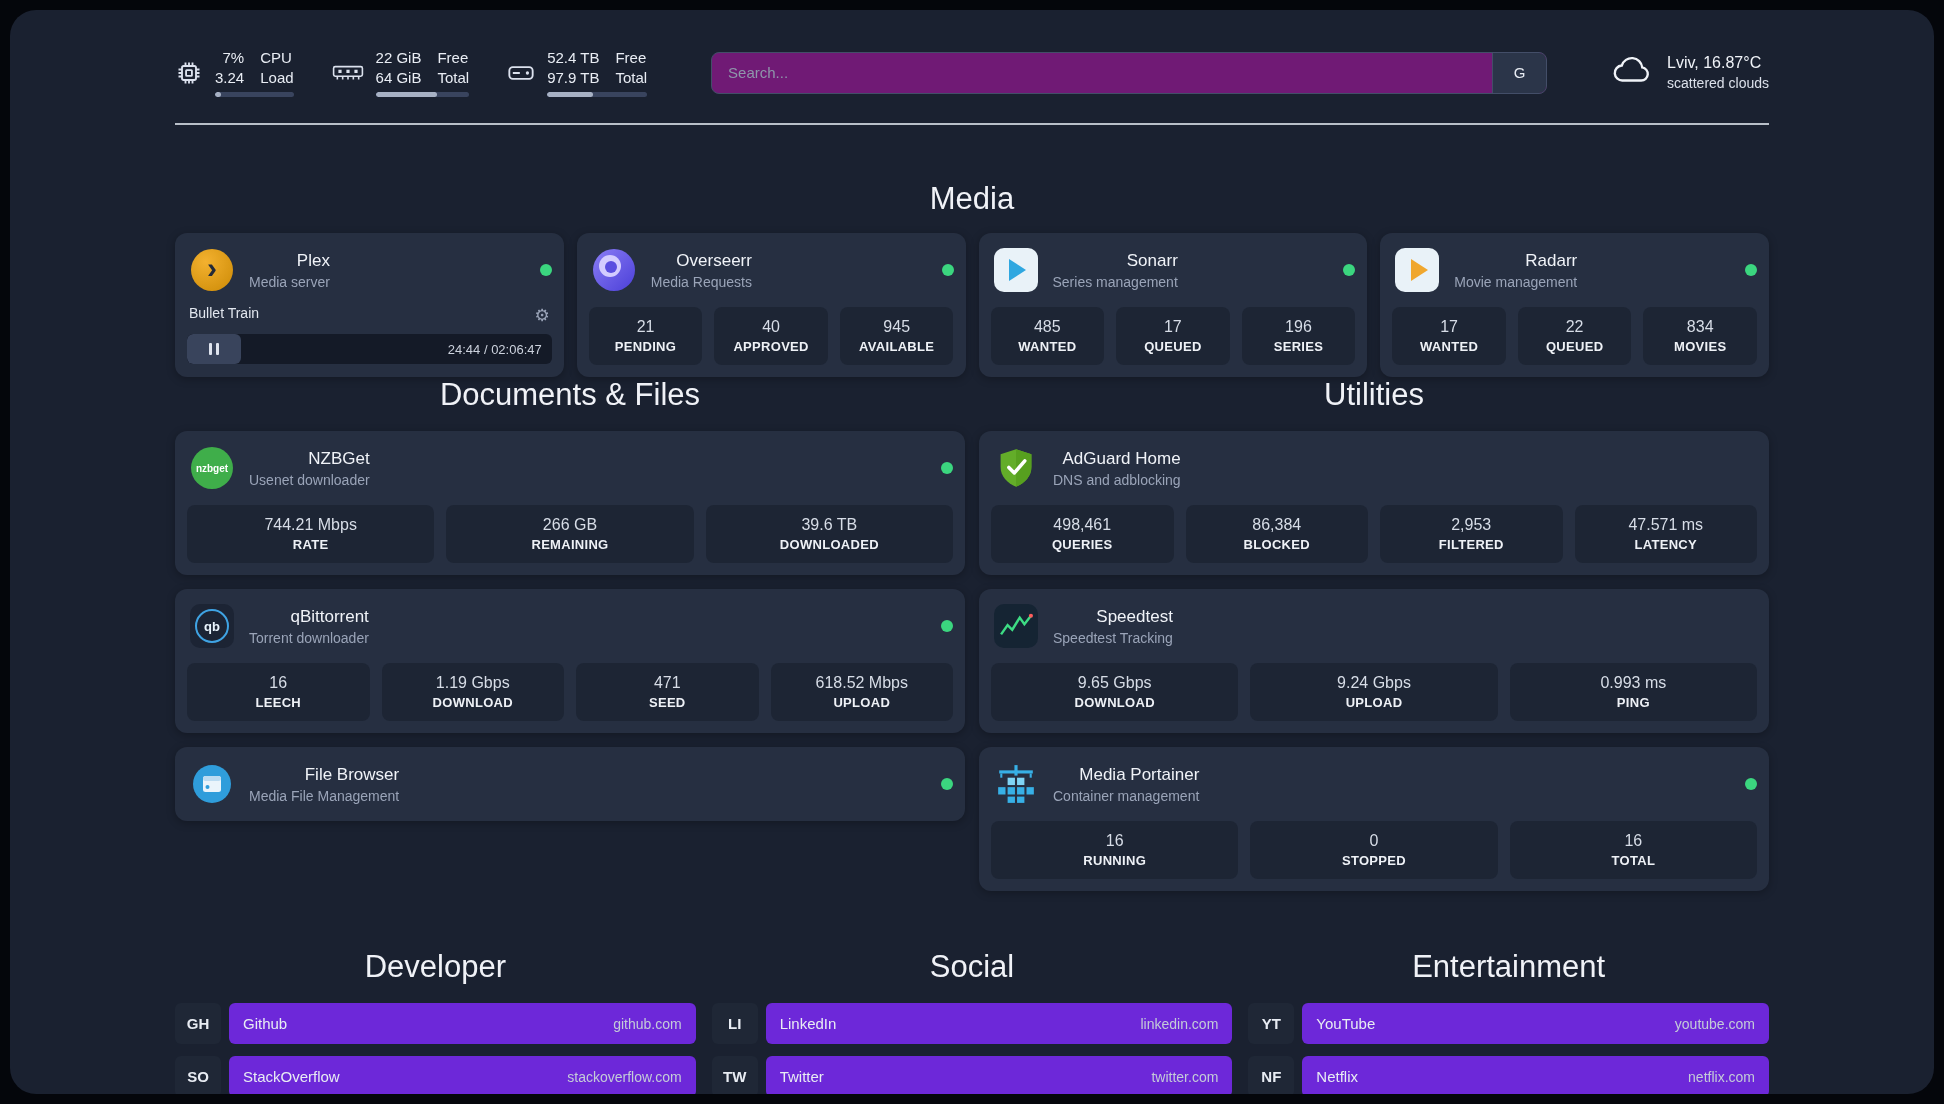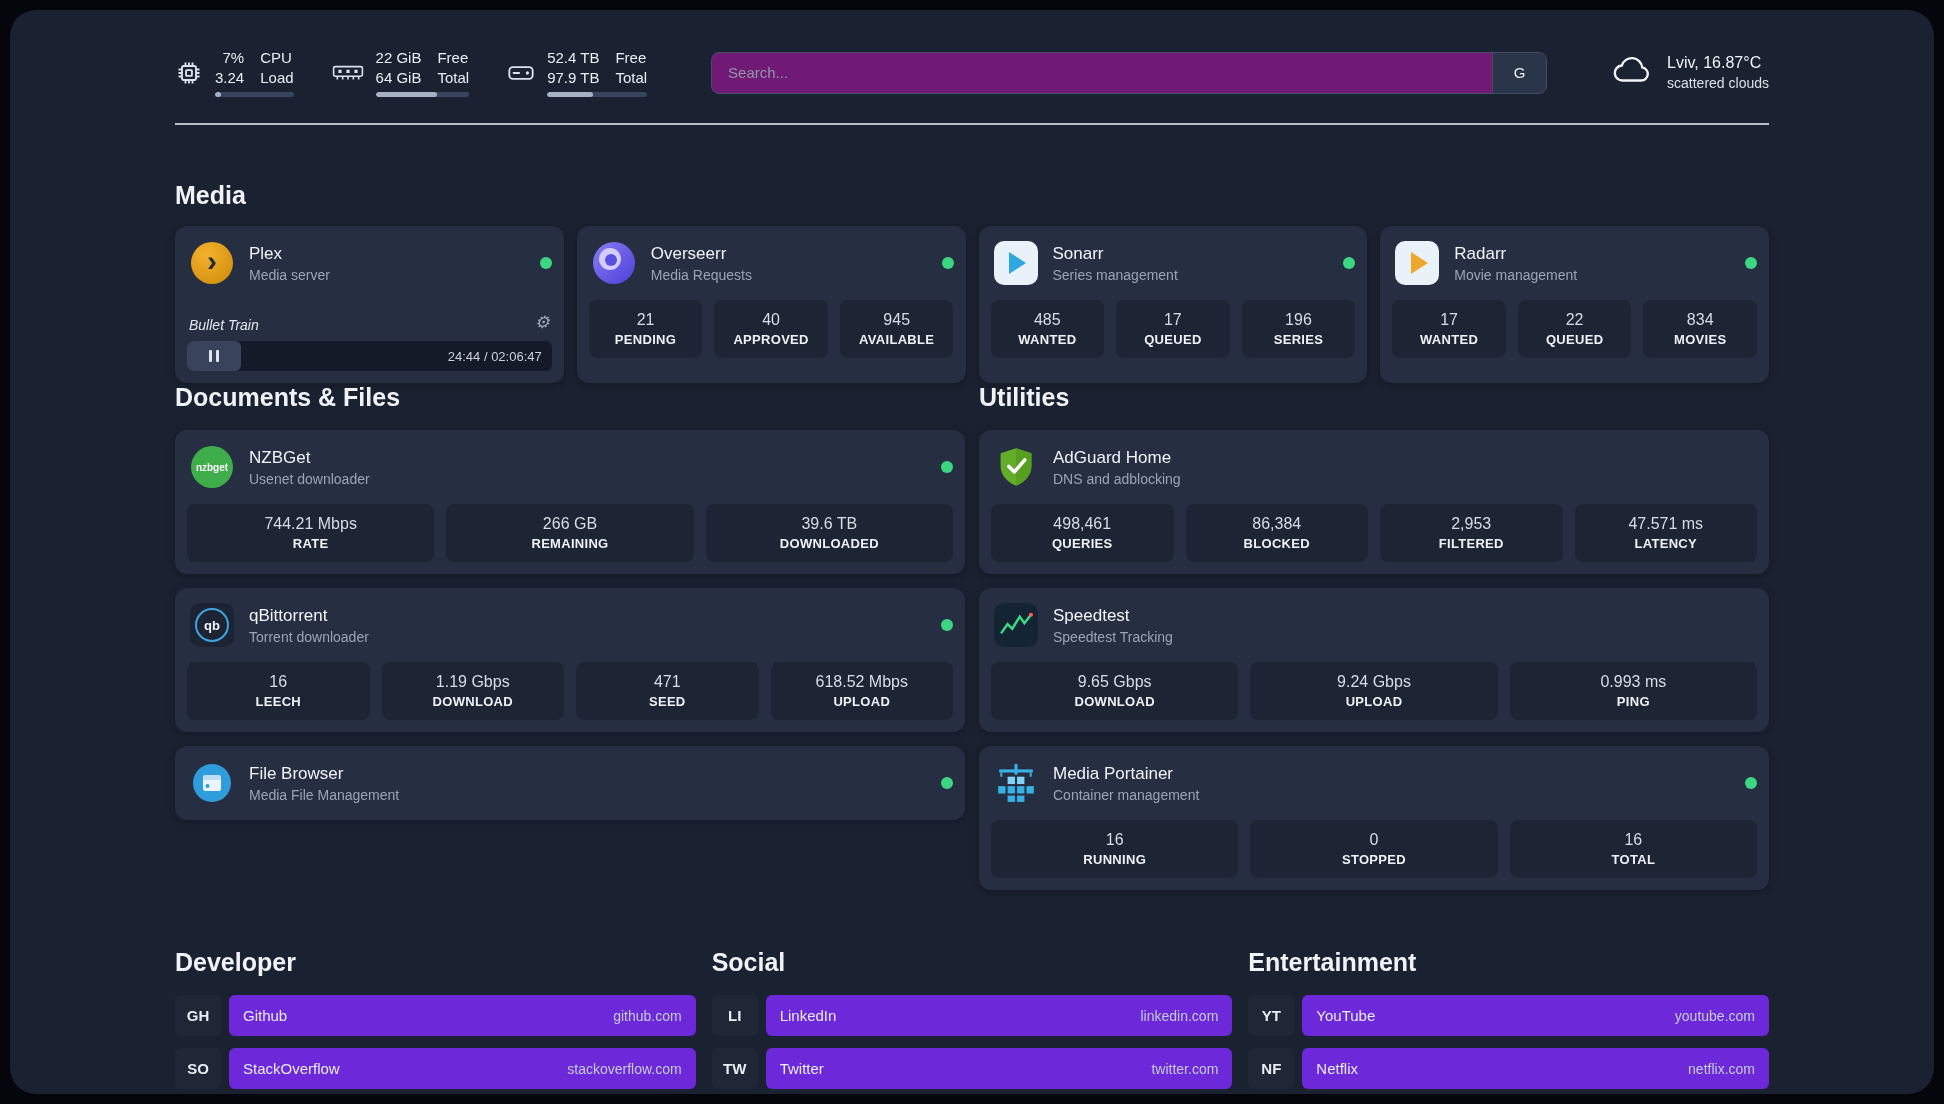--- a/index.html
+++ b/index.html
@@ -24,40 +24,40 @@
   .search-engine { width:54px; height:100%; display:flex; align-items:center; justify-content:center; border-left:1px solid #434e68; background:#2b3549; color:#e8ecf3; font-size:15px; cursor:pointer; }
 
   .weather { display:flex; align-items:center; gap:14px; }
   .weather-text { display:flex; flex-direction:column; line-height:1.35; }
   .weather-loc { font-size:16px; color:#f0f3f8; }
   .weather-cond { font-size:14px; color:#dbe0ea; }
 
   .divider { margin-top:26px; border-top:2px solid #d5dae3; opacity:.85; }
 
   
-  .section-title { font-size:25px; font-weight:700; color:#f0f2f7; }
+  .section-title { font-size:31px; font-weight:400; color:#f0f2f7;text-align:center; }
   .media-section { margin-top:56px; }
   .media-section .section-title { margin-bottom:16px; }
   .media-grid { display:grid; grid-template-columns:repeat(4,1fr); gap:13px; }
 
   .card { background:#262f41; border-radius:12px; padding:12px; box-shadow:0 2px 8px rgba(0,0,0,.28); }
   .card-head { display:flex; align-items:center; gap:12px; }
   .app-icon { width:50px; height:50px; flex:none; display:flex; align-items:center; justify-content:center; }
-  .app-meta { display:flex; flex-direction:column; }
+  .app-meta { display:flex; flex-direction:column;text-align:right; }
   .app-name { font-size:17px; font-weight:500; color:#f0f3f8; }
   .app-sub { font-size:14px; color:#9aa4b8; margin-top:3px; }
   .dot { width:12px; height:12px; border-radius:50%; background:#3bd67f; margin-left:auto; flex:none; }
 
   .stat-row { display:flex; gap:12px; margin-top:12px; }
   .stat { flex:1; background:#1d2534; border-radius:8px; height:58px; display:flex; flex-direction:column; align-items:center; justify-content:center; gap:3px; }
   .stat-value { font-size:16px; color:#d7dde7; }
   .stat-label { font-size:13px; font-weight:700; color:#eef1f6; letter-spacing:.3px; }
 
   
-  .np-row { display:flex; align-items:flex-end; margin-top:24px; padding:0 2px;font-style:italic; }
+  .np-row { display:flex; align-items:flex-start; margin-top:10px; padding:0 2px; }
   .np-title { font-size:14px; color:#e2e7ef; }
   .np-gear { margin-left:auto; color:#9aa4b8; font-size:17px; cursor:pointer; }
   .player-bar { margin-top:8px; height:30px; background:#141a27; border-radius:6px; display:flex; align-items:center; overflow:hidden; }
   .pause-pill { width:54px; height:100%; background:#39445c; border-radius:6px; display:flex; align-items:center; justify-content:center; gap:4px; cursor:pointer; flex:none; }
   .pause-pill i { width:3px; height:12px; background:#dfe4ee; border-radius:1px; }
   .player-time { margin-left:auto; font-size:13px; color:#ccd2dd; padding-right:10px; }
 
   
   .cols { display:grid; grid-template-columns:1fr 1fr; gap:14px; align-items:start; }
   .col { display:flex; flex-direction:column; gap:14px; }

